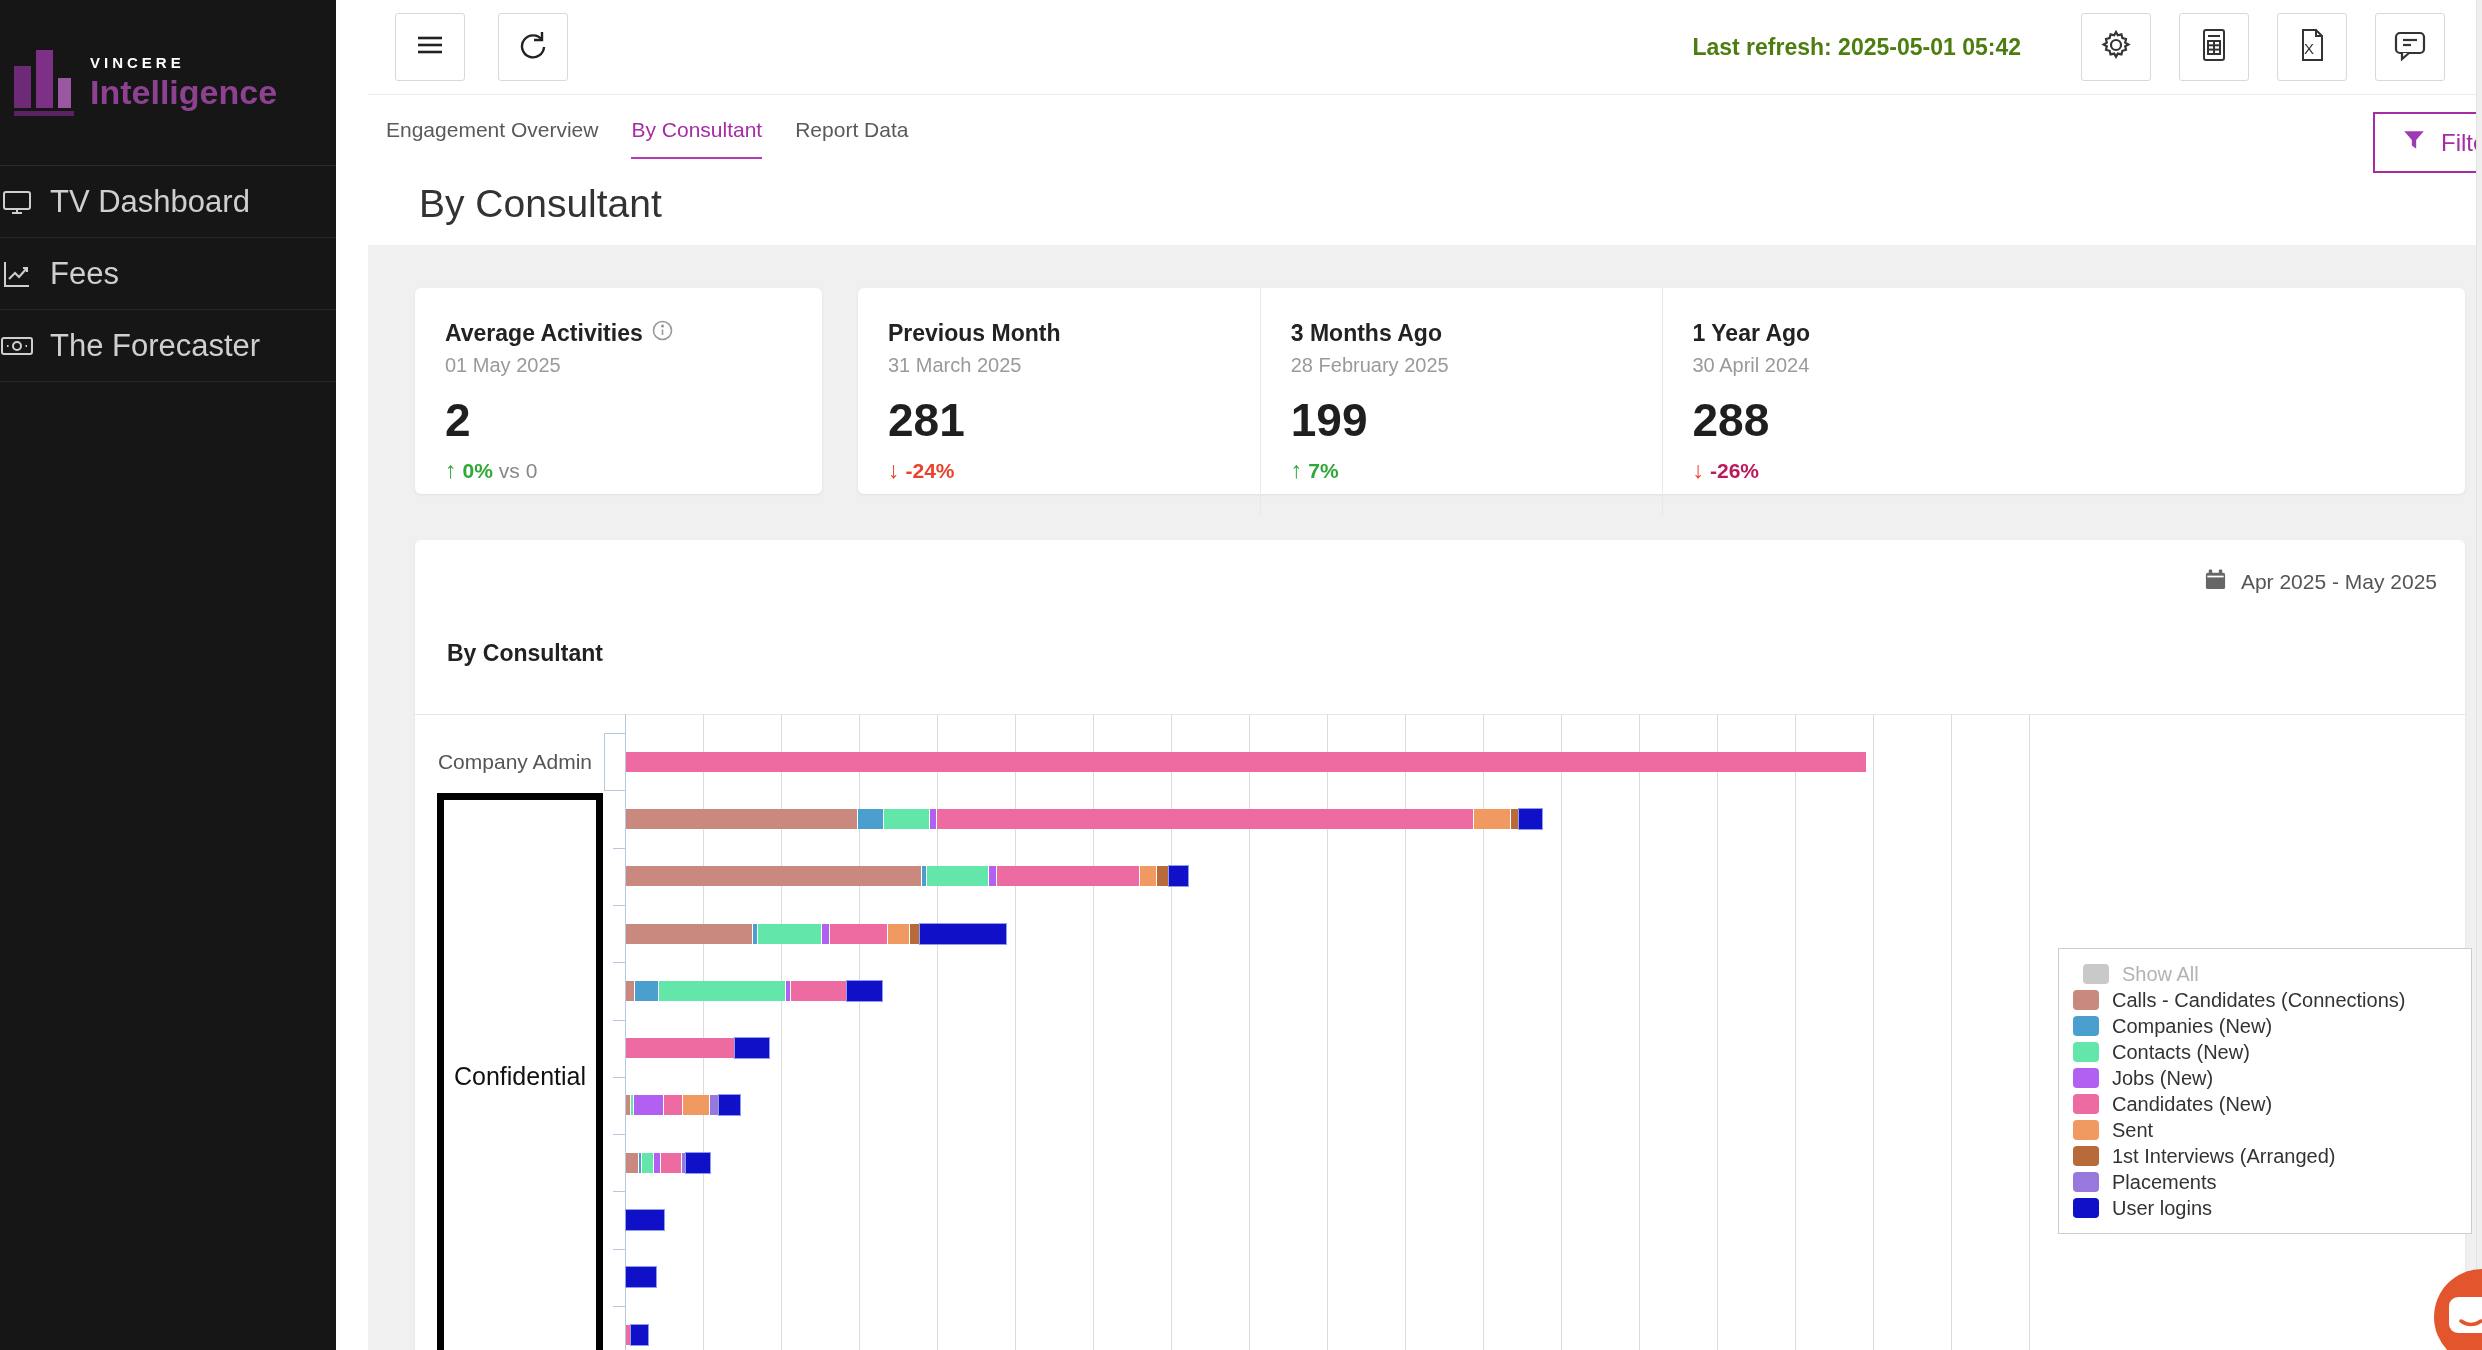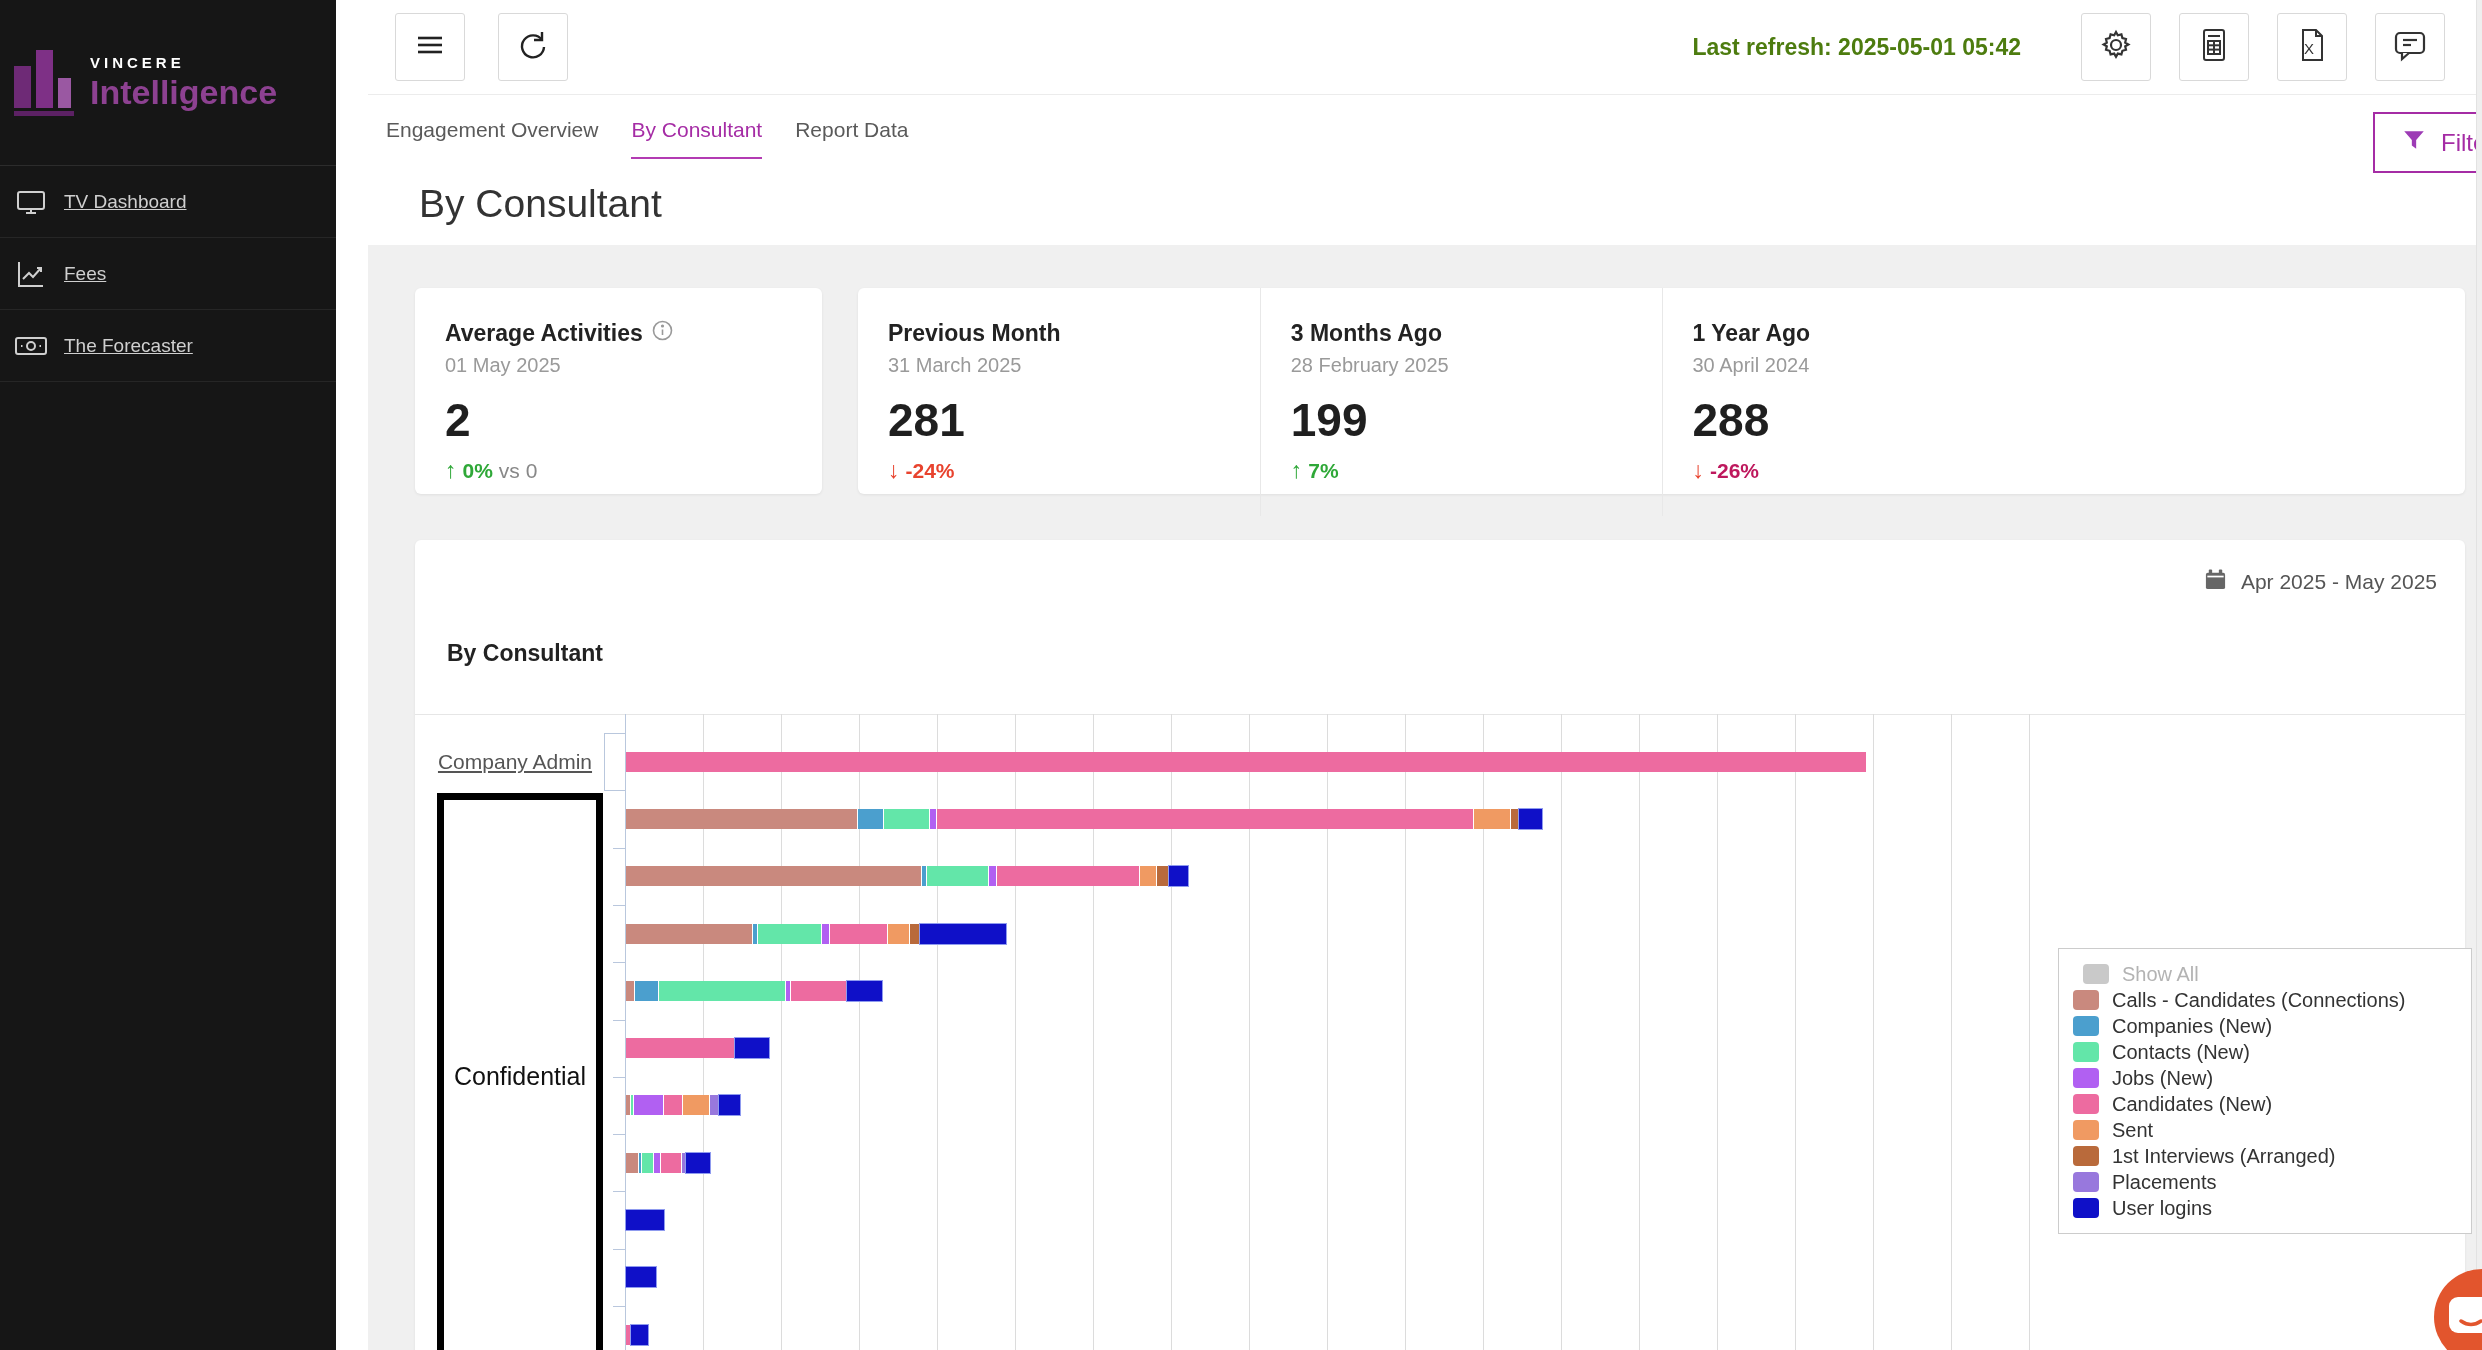--- a/index.html
+++ b/index.html
@@ -10,22 +10,22 @@
   
   .sidebar { position:absolute; left:0; top:0; width:336px; height:1350px; background:#161616; z-index:4; }
   .logo { height:166px; border-bottom:1px solid #2c2c2c; display:flex; align-items:center; gap:16px; padding-left:14px; }
   .logo-bars { display:flex; align-items:flex-end; gap:5px; }
   .logo-bars .b1{width:17px;height:42px;background:#6e2a76;}
   .logo-bars .b2{width:17px;height:58px;background:#7e3086;}
   .logo-bars .b3{width:13px;height:30px;background:#9a58a2;}
   .logo-base{width:60px;height:5px;background:#5c2164;margin-top:3px;}
   .logo-text .brand-top { color:#ffffff; font-size:15px; font-weight:bold; letter-spacing:4px; }
   .logo-text .brand-name { color:#8d4191; font-size:34px; font-weight:bold; margin-top:2px; }
-  .side-nav .side-item { height:72px; display:flex; align-items:center; gap:16px; padding-left:14px;
-      color:#cfcfcf; font-size:19px; border-bottom:1px solid #262626; cursor:pointer;text-decoration:underline; }
+  .side-nav .side-item { height:72px; display:flex; align-items:center; gap:16px; 
+      color:#cfcfcf; font-size:31px; border-bottom:1px solid #262626; cursor:pointer; }
   .side-item .s-icon { width:34px; height:34px; display:flex; align-items:center; justify-content:center; }
   .side-item.active { color:#c44ec4; }
 
   
   .topbar { position:absolute; left:368px; top:0; width:2114px; height:95px; background:#fff;
             border-bottom:1px solid #ececec; display:flex; align-items:center; }
   .icon-btn { width:70px; height:68px; border:1px solid #d9d9d9; border-radius:3px; background:#fff;
               display:flex; align-items:center; justify-content:center; cursor:pointer; flex:0 0 auto; }
   .tb-left { display:flex; gap:33px; margin-left:27px; }
   .tb-right { margin-left:auto; display:flex; align-items:center; gap:28px; margin-right:37px; }
@@ -58,21 +58,21 @@
   .chart-card { left:415px; top:540px; width:2050px; height:822px; }
   .date-range { position:absolute; right:28px; top:28px; display:flex; align-items:center; gap:14px;
                 font-size:21px; color:#555; cursor:pointer; }
   .chart-title { position:absolute; left:32px; top:100px; font-size:23px; font-weight:bold; color:#222; }
   .plot-divider { position:absolute; left:0; top:174px; width:100%; height:1px; background:#e6e6e6; }
   .plot { position:absolute; left:0; top:174px; width:100%; height:648px; }
   .y-axis { position:absolute; left:210px; top:0; width:1px; height:100%; background:#b9c7dd; }
   .gridline { position:absolute; top:0; width:1px; height:100%; background:#dcdcdc; }
   .tick { position:absolute; height:1px; background:#b9c7dd; }
   .bracket-v { position:absolute; width:1px; background:#b9c7dd; }
-  .cat-label { position:absolute; left:10px; width:180px; text-align:center; font-size:21px; color:#555;text-decoration:underline; }
+  .cat-label { position:absolute; left:10px; width:180px; text-align:center; font-size:21px; color:#555; }
   .bar-row { position:absolute; left:211px; height:20px; display:flex; gap:1px; }
   .seg { height:100%; flex:0 0 auto; }
   .seg.logins { outline:1px solid #8f9bef; }
   .confidential { position:absolute; left:22px; top:79px; width:166px; height:566px;
       background:#fff; border:7px solid #000; z-index:3; display:flex; align-items:center; justify-content:center;
       font-size:25px; color:#111; }
   .legend { position:absolute; left:1643px; top:408px; width:414px; background:#fff; border:1px solid #ccc;
       padding:12px 14px; display:flex; flex-direction:column; z-index:5; }
   .legend-item { display:flex; align-items:center; gap:13px; font-size:20px; color:#333; height:26px; cursor:pointer; }
   .legend-item.muted { color:#b3b3b3;margin-left:10px; }

